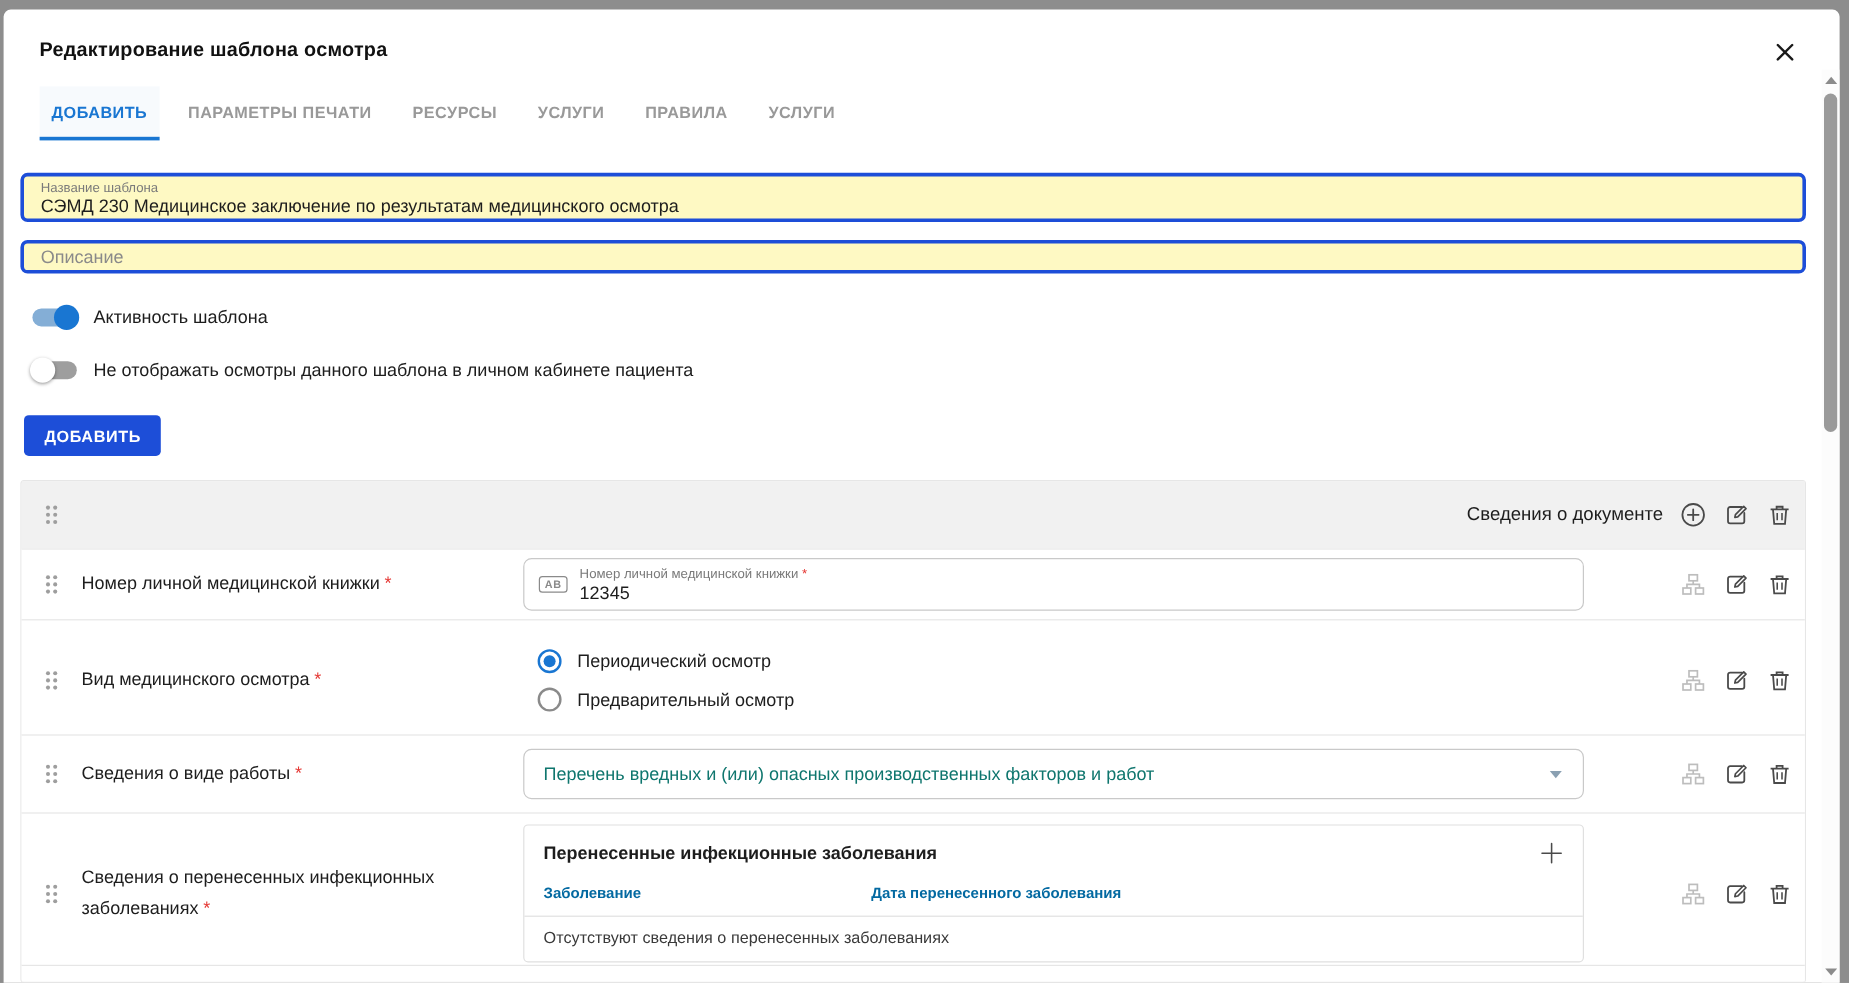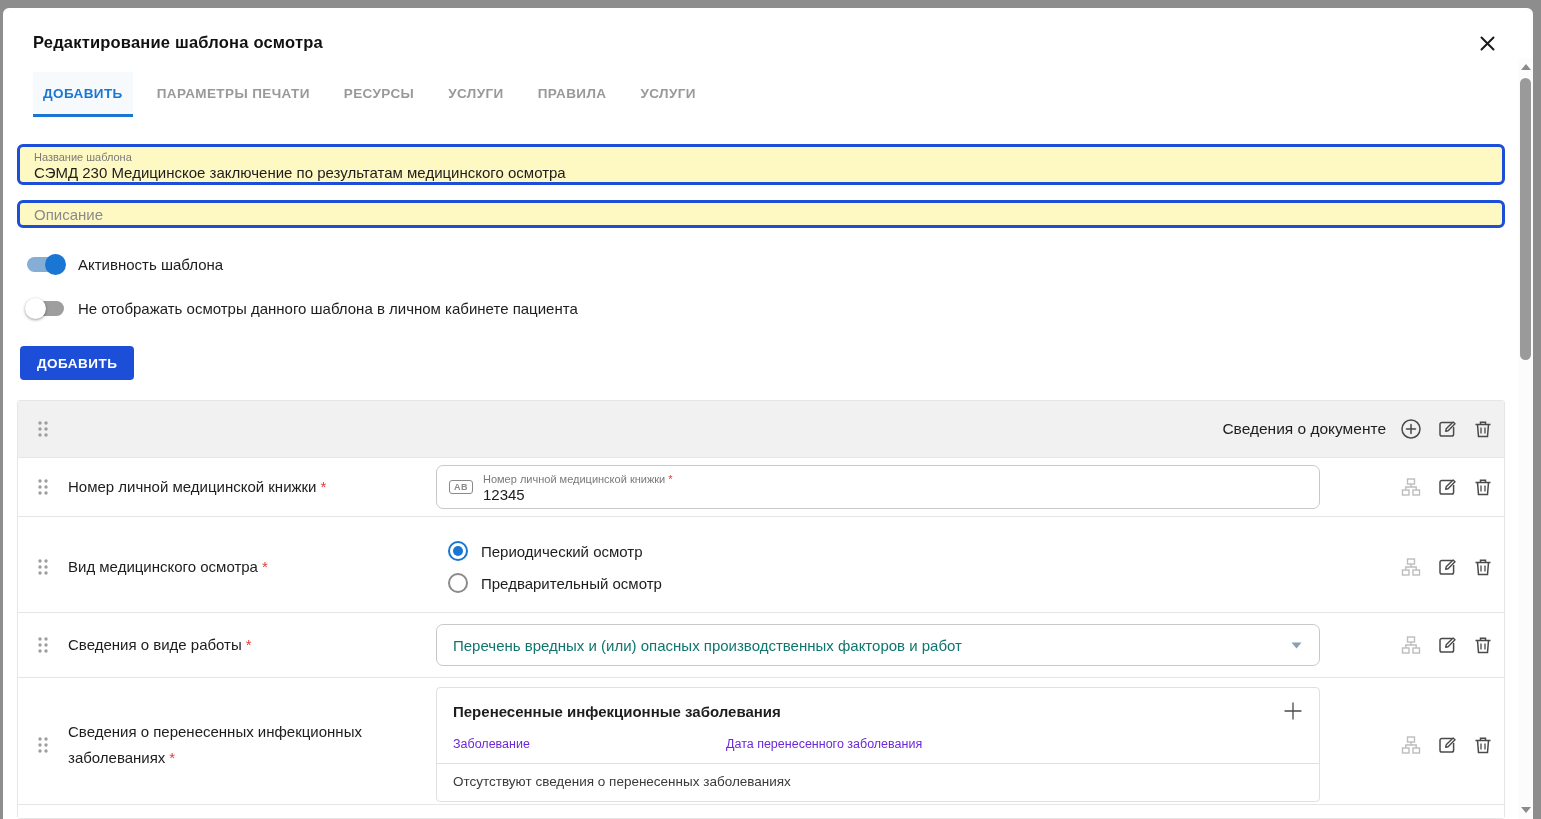--- a/index.html
+++ b/index.html
@@ -81,21 +81,21 @@
 
   .select-ctrl { height:42px; border:1px solid #c9c9c9; border-radius:7px; display:flex;
                  align-items:center; padding:0 16px; cursor:pointer; }
   .select-ctrl .ph { flex:1; font-size:15px; color:#0f766e; }
 
   .mini-table { border:1px solid #e0e0e0; border-radius:4px; margin:9px 0; }
   .mt-head { display:flex; align-items:center; justify-content:space-between; padding:13px 16px 8px 16px; }
   .mt-title { font-size:15px; font-weight:bold; color:#1d1d1d; }
   .mt-cols { display:grid; grid-template-columns:273px 1fr; padding:8px 16px 12px 16px;
              border-bottom:1px solid #e0e0e0; }
-  .mt-col { font-size:12.5px; font-weight:normal; color:#6d28d9; }
+  .mt-col { font-size:12.5px; font-weight:bold; color:#0369a1; }
   .mt-empty { padding:10px 16px 12px 16px; font-size:13.5px; color:#3a3a3a; }
 
   .row.partial { height:14px; overflow:hidden; align-items:start; }
 
   
   .vscroll { position:absolute; top:50px; right:0; width:15px; bottom:0; background:#fcfcfc; }
   .vscroll .arrow { position:absolute; left:0; width:15px; height:14px; display:flex;
                     align-items:center; justify-content:center; cursor:pointer; }
   .vscroll .arrow.up { top:2px; } .vscroll .arrow.down { bottom:2px; }
   .vscroll .thumb { position:absolute; left:2px; top:20px; width:11px; height:282px;

